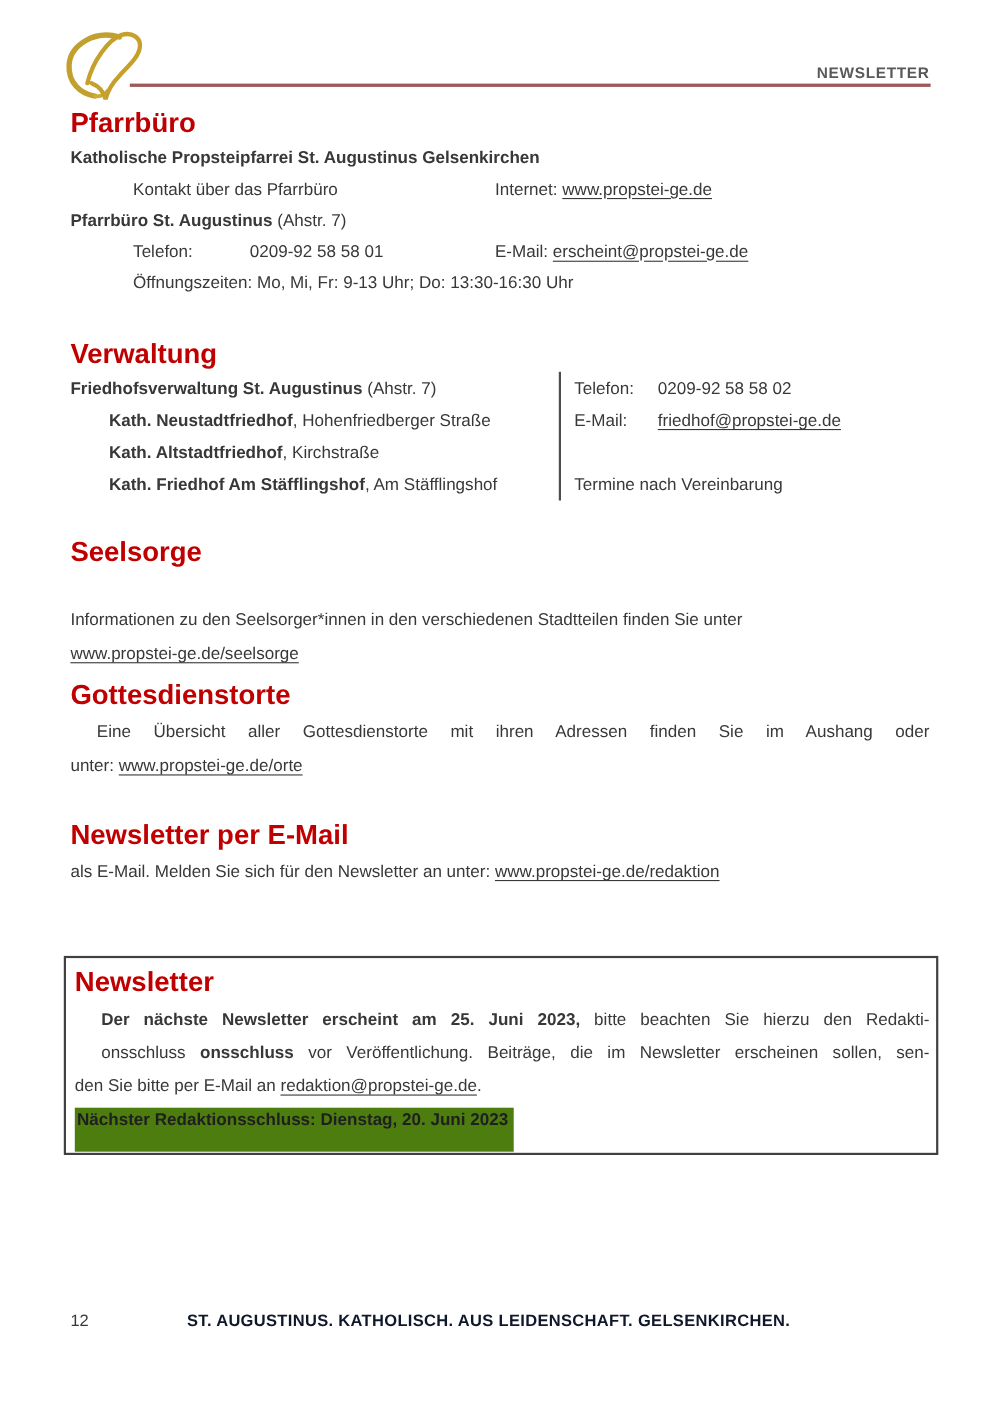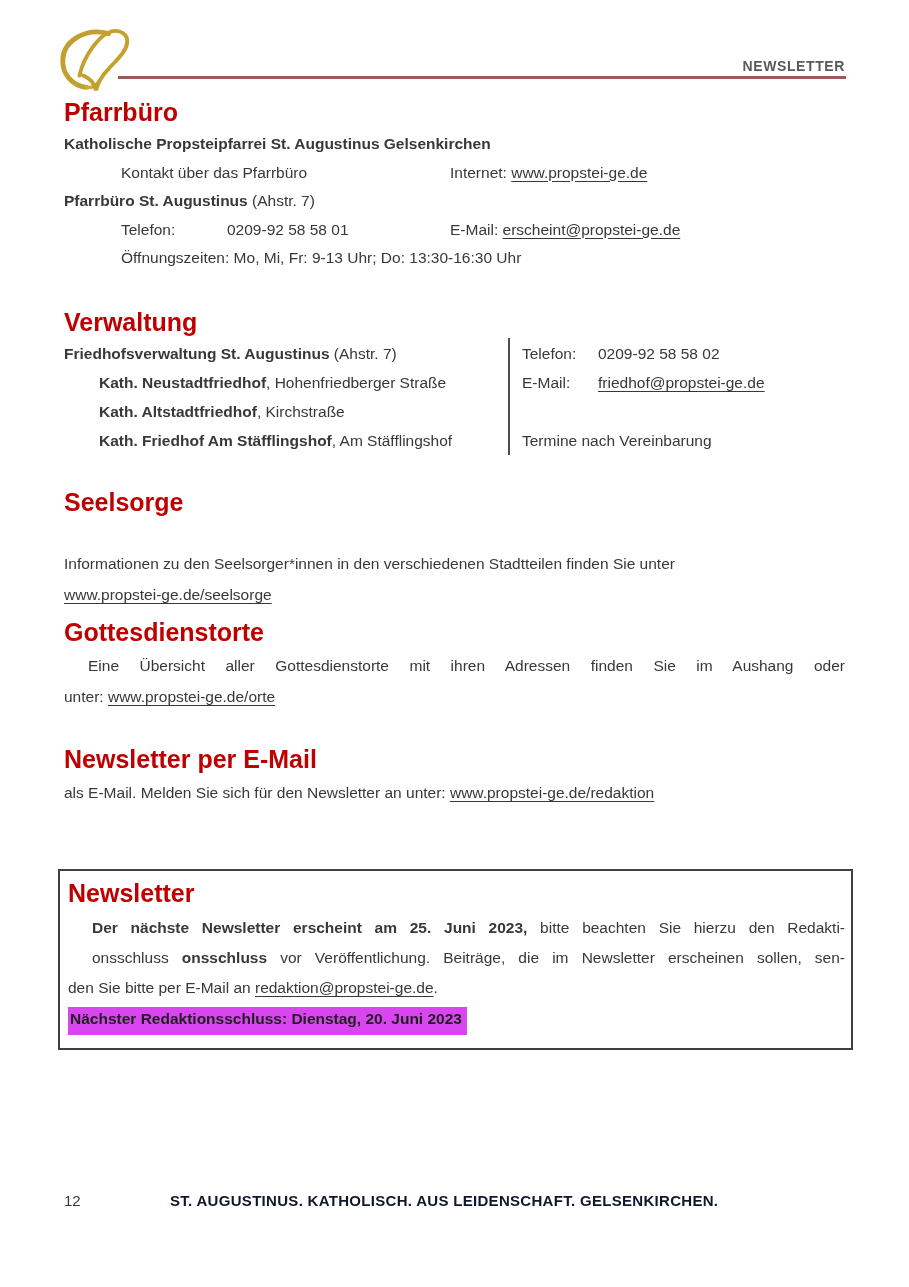--- a/index.html
+++ b/index.html
@@ -40,22 +40,22 @@
   .lnk {
     color:#383838; text-decoration:underline;
     text-underline-offset:3px; cursor:pointer;
   }
   .vdiv { width:1.5px; background:#4d4d4d; }
   .box {
     border:2px solid #404040;
     background:#ffffff;
   }
   .hl {
-    background:#d946ef; color:#1f1f1f; font-weight:bold;
-    padding:3px 5px 8px 2px; white-space:nowrap;
+    background:#4d7c0f; color:#1f1f1f; font-weight:bold;
+    padding:3px 5px 20px 2px; white-space:nowrap;
   }
   .slogan {
     color:#0f172a; font-weight:bold; font-size:15px;
     letter-spacing:0.3px; white-space:nowrap;
   }
   .pagenum { font-size:15px; color:#383838; }
 </style>
 </head>
 <body>
 

